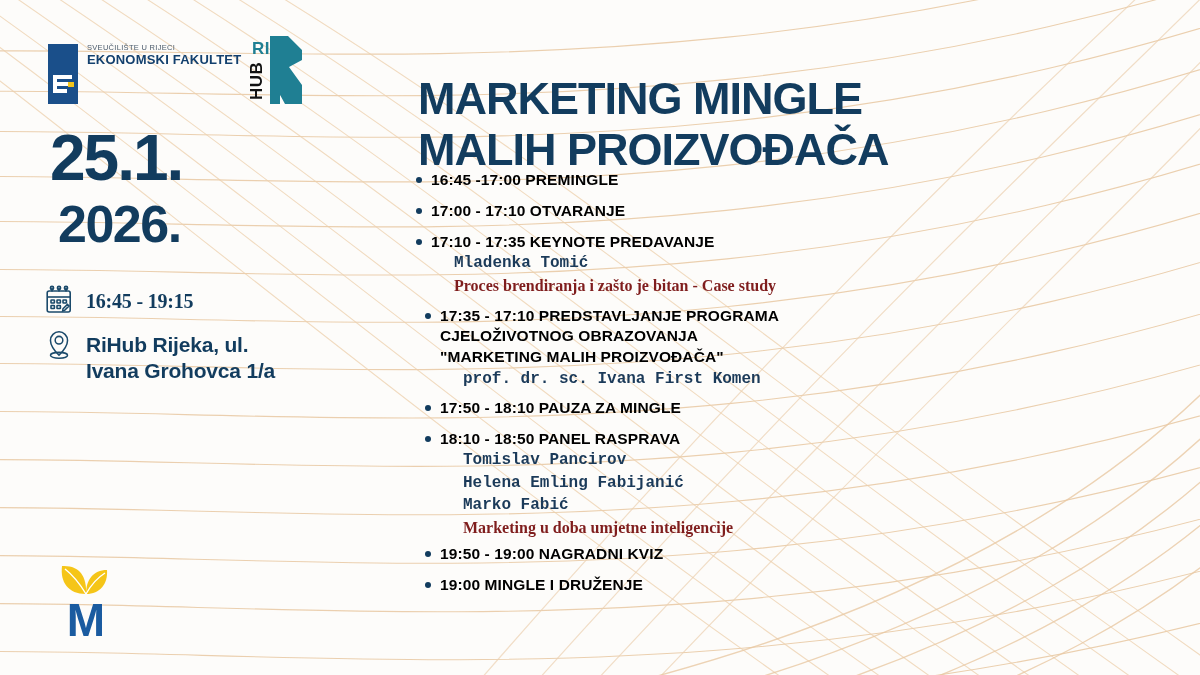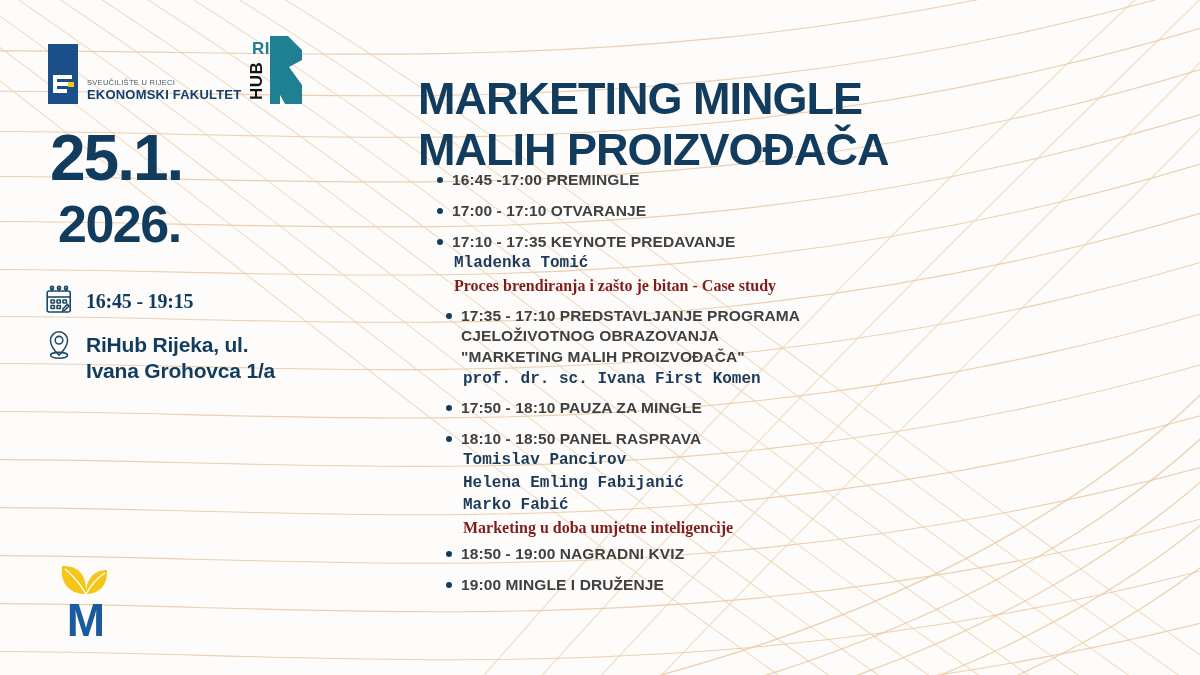--- a/index.html
+++ b/index.html
@@ -28,21 +28,21 @@
     position: absolute;
     left: 0; top: 0;
     width: 400px; height: 675px;
   }
 
   
   .efri-logo {
     position: absolute;
     left: 48px; top: 44px;
     display: flex;
-    align-items: flex-end;
+    align-items: flex-start;
     gap: 9px;
   }
   .efri-mark {
     width: 30px; height: 60px;
     background: #1a4f8a;
     position: relative;
     flex: 0 0 auto;
   }
   .efri-mark .bar {
     position: absolute;
@@ -168,25 +168,24 @@
     left: 0px; top: 170px;
     width: 600px;
   }
   .ag-item { margin-bottom: 1px; }
   .ag-head {
     display: flex;
     align-items: flex-start;
     gap: 9px;
     font-size: 15.5px;
     font-weight: 800;
-    color: #404040;
+    color: #000000;
     letter-spacing: 0.1px;
     line-height: 1.34;
     white-space: pre-line;
-    margin-left: 21px;
   }
   .ag-item.indent .ag-head { padding-left: 9px; }
   .bullet {
     flex: 0 0 auto;
     width: 6px; height: 6px;
     border-radius: 50%;
     background: #123c5e;
     margin-top: 7px;
   }
   .ag-sub { padding-left: 38px; }
@@ -416,21 +415,21 @@
 Helena Emling Fabijanić
 Marko Fabić</div>
           <div class="ag-desc">Marketing u doba umjetne inteligencije</div>
         </div>
       </div>
       <div class="sp-4"></div>
 
       <div class="ag-item indent">
         <div class="ag-head">
           <span class="bullet"></span>
-          <span>18:50 - 19:00 NAGRADNI KVIZ</span>
+          <span>19:50 - 19:00 NAGRADNI KVIZ</span>
         </div>
       </div>
       <div class="sp-9"></div>
 
       <div class="ag-item indent">
         <div class="ag-head">
           <span class="bullet"></span>
           <span>19:00 MINGLE I DRUŽENJE</span>
         </div>
       </div>

